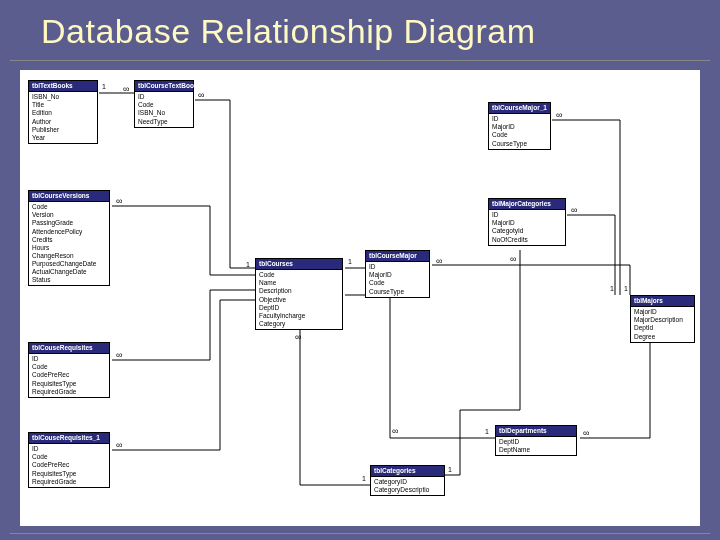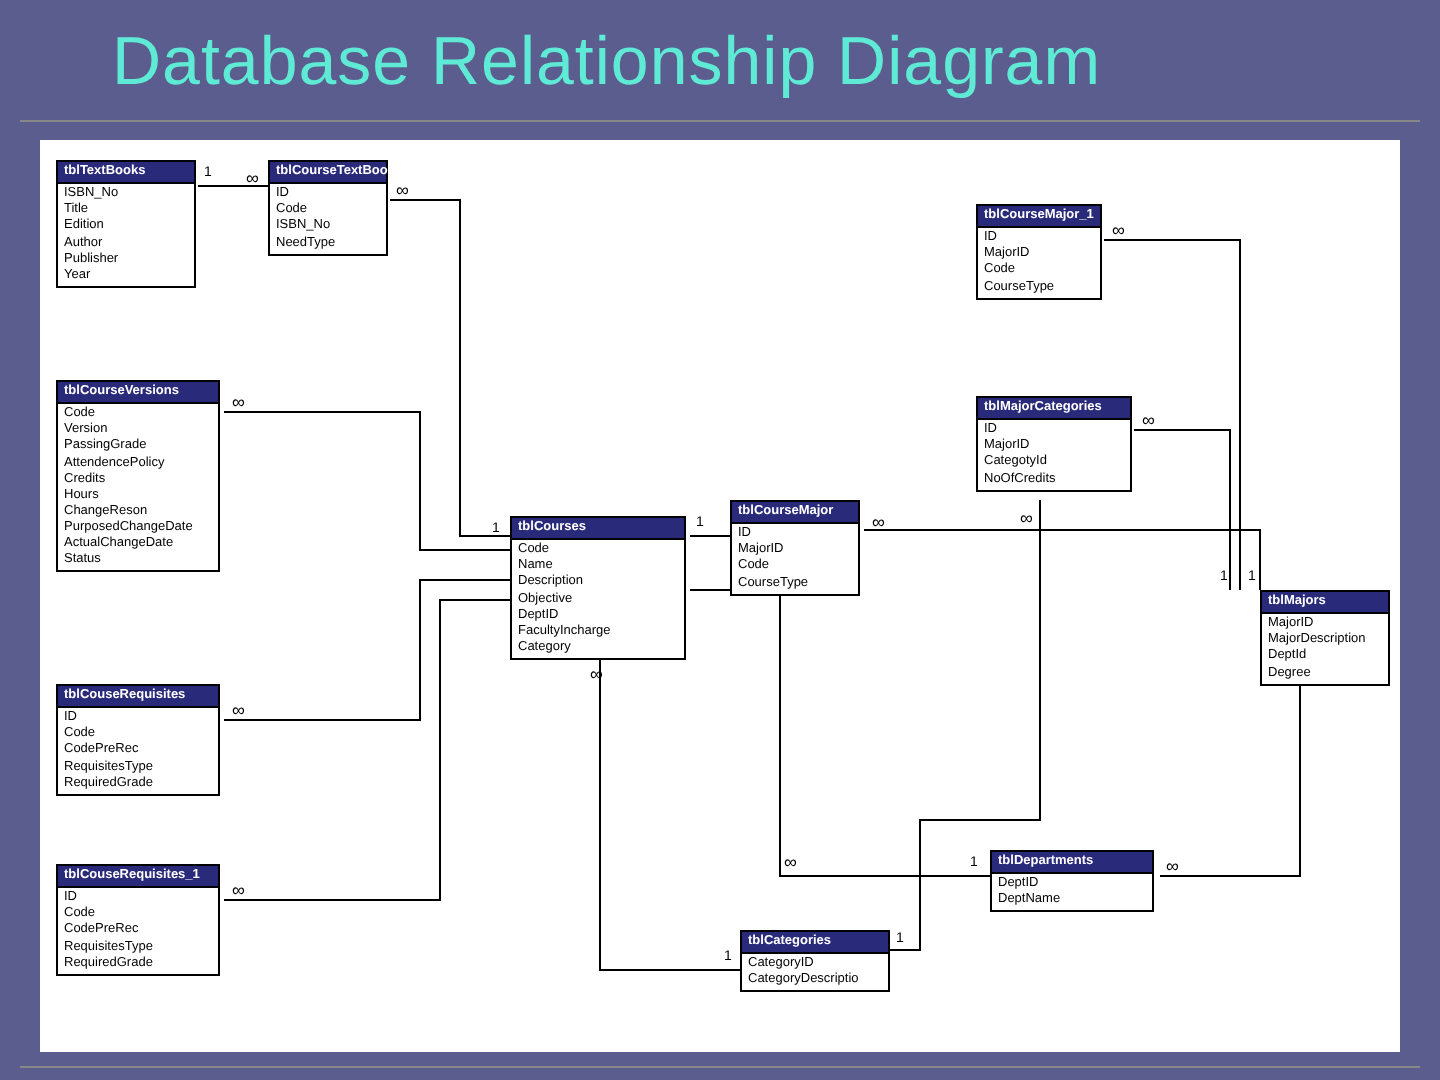--- a/index.html
+++ b/index.html
@@ -27,24 +27,24 @@
   }
   .slide-border-bottom {
     position: absolute;
     bottom: 6px;
     left: 10px;
     right: 10px;
     height: 0;
     border-top: 1px solid #888;
   }
   .title {
-    color: #5eead4;
+    color: #fef9c3;
     font-size: 34px;
     font-weight: 400;
-    padding: 12px 0 8px 56px;
+    padding: 12px 0 8px 41px;
     letter-spacing: 0.5px;
   }
   .diagram-canvas {
     position: absolute;
     top: 70px;
     left: 20px;
     width: 680px;
     height: 456px;
     background: #ffffff;
   }

